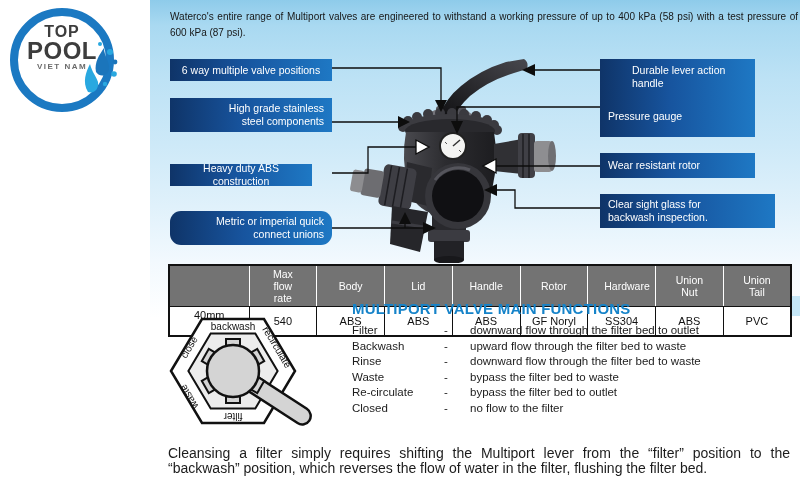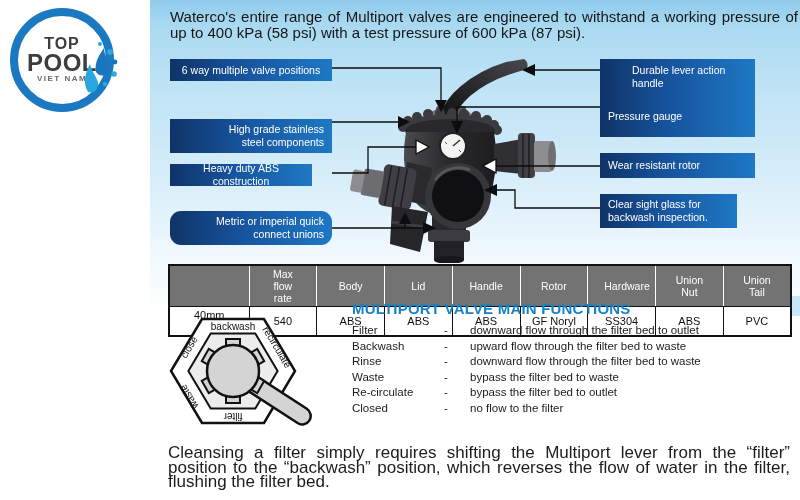--- a/index.html
+++ b/index.html
@@ -5,41 +5,41 @@
   html,body{margin:0;padding:0;background:#fff;}
   #page{position:relative;width:800px;height:500px;background:#fff;overflow:hidden;
         font-family:"Liberation Sans",sans-serif;}
   .bg{position:absolute;left:150px;top:0;width:650px;height:318px;
       background:linear-gradient(180deg,#8ecbea 0%,#a9d9f1 8%,#bde2f5 25%,#cde9f8 45%,#e0f1fb 65%,#f2f9fe 82%,#ffffff 100%);}
   .bg-notch{position:absolute;left:752px;top:296px;width:48px;height:20px;background:#c6e7f7;}
 
   
   .logo{position:absolute;left:10px;top:8px;width:104px;height:104px;border-radius:50%;
         background:#fff;border:8px solid #1b79c2;box-sizing:border-box;text-align:center;}
-  .logo .t1{margin-top:20px;font-size:16px;font-weight:bold;color:#3d3d3d;letter-spacing:1px;line-height:16px;}
+  .logo .t1{margin-top:8px;font-size:16px;font-weight:bold;color:#3d3d3d;letter-spacing:1px;line-height:16px;}
   .logo .t2{font-size:24px;font-weight:bold;color:#3d3d3d;letter-spacing:0.5px;line-height:22px;}
   .logo .t3{font-size:8px;font-weight:bold;color:#6b6b6b;letter-spacing:1.5px;line-height:10px;}
   .logo svg{position:absolute;left:56px;top:22px;}
 
-  .banner{position:absolute;left:170px;top:9px;width:628px;font-size:15px;line-height:16px;
+  .banner{position:absolute;left:170px;top:9px;width:628px;font-size:10px;line-height:16px;
           color:#161616;text-align:justify;}
 
   .co{position:absolute;display:flex;align-items:center;box-sizing:border-box;
       background:linear-gradient(90deg,#0f3468 0%,#17549e 45%,#1e78c4 100%);
       color:#fff;font-size:10.5px;line-height:13px;padding:0 8px;white-space:pre-line;}
   .co.r{justify-content:flex-start;text-align:left;}
   .co.l{justify-content:flex-end;text-align:right;}
   .co1{left:170px;top:59px;width:162px;height:22px;justify-content:center !important;text-align:center !important;}
-  .co2{left:170px;top:119px;width:162px;height:34px;}
+  .co2{left:170px;top:98px;width:162px;height:34px;}
   .co3{left:170px;top:164px;width:142px;height:22px;justify-content:center !important;text-align:center !important;}
   .co4{left:170px;top:211px;width:162px;height:34px;border-radius:11px;}
   .co5{left:600px;top:59px;width:155px;height:36px;padding-left:32px;}
   .co6{left:600px;top:95px;width:155px;height:42px;}
   .co7{left:600px;top:153px;width:155px;height:25px;}
-  .co8{left:600px;top:194px;width:137px;height:34px;}
+  .co8{left:600px;top:194px;width:175px;height:34px;}
 
   .valve-svg{position:absolute;left:348px;top:55px;}
   .lines-svg{position:absolute;left:150px;top:55px;pointer-events:none;}
 
   
   table.spec{position:absolute;left:168px;top:264px;width:624px;border-collapse:collapse;
              border:2px solid #111;table-layout:fixed;}
   table.spec th{background:#737373;color:#fff;font-weight:normal;font-size:10.5px;
                 border:1px solid #fff;border-top:1px solid #111;border-bottom:1px solid #111;
                 padding:2px 16px;text-align:center;}
@@ -49,21 +49,21 @@
   table.spec th:last-child{border-right:1px solid #111;}
 
   .hex-svg{position:absolute;left:163px;top:310px;}
   .hex-label{font-family:"Liberation Sans",sans-serif;font-size:10px;fill:#111;}
 
   .fn{position:absolute;left:352px;top:300px;width:440px;}
   .fn h2{margin:0 0 6px 0;font-size:15px;letter-spacing:0.2px;color:#1583c9;}
   .fn .row{display:flex;font-size:11.5px;line-height:15.5px;color:#1c1c1c;}
   .fn .lbl{width:92px;flex:0 0 92px;}
   .fn .sep{width:26px;flex:0 0 26px;text-align:left;}
-  .footer{position:absolute;left:168px;top:446px;width:622px;font-size:17px;line-height:14.5px;
+  .footer{position:absolute;left:168px;top:446px;width:622px;font-size:14px;line-height:14.5px;
           color:#1c1c1c;text-align:justify;}
 </style>
 </head>
 <body>
 
 <div id="page">
   <div class="bg"></div>
   <div class="bg-notch"></div>
 
   <div class="logo">

